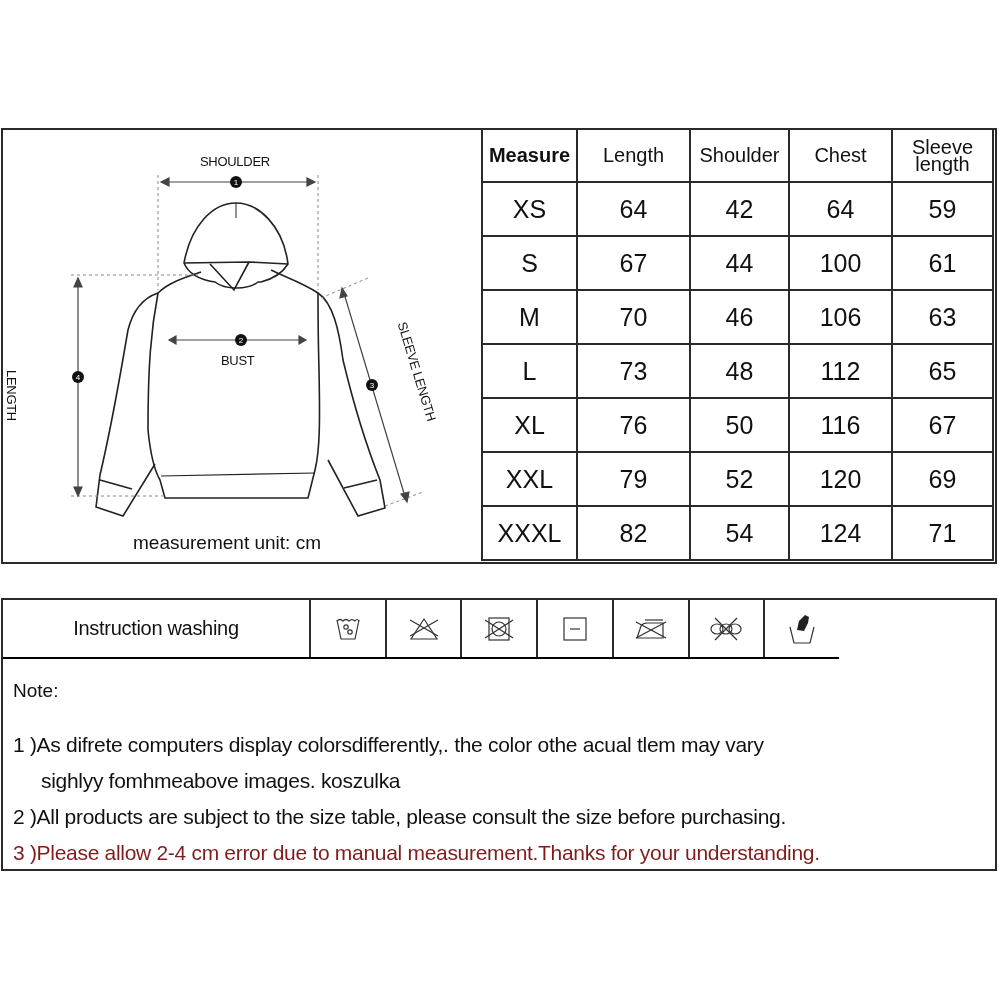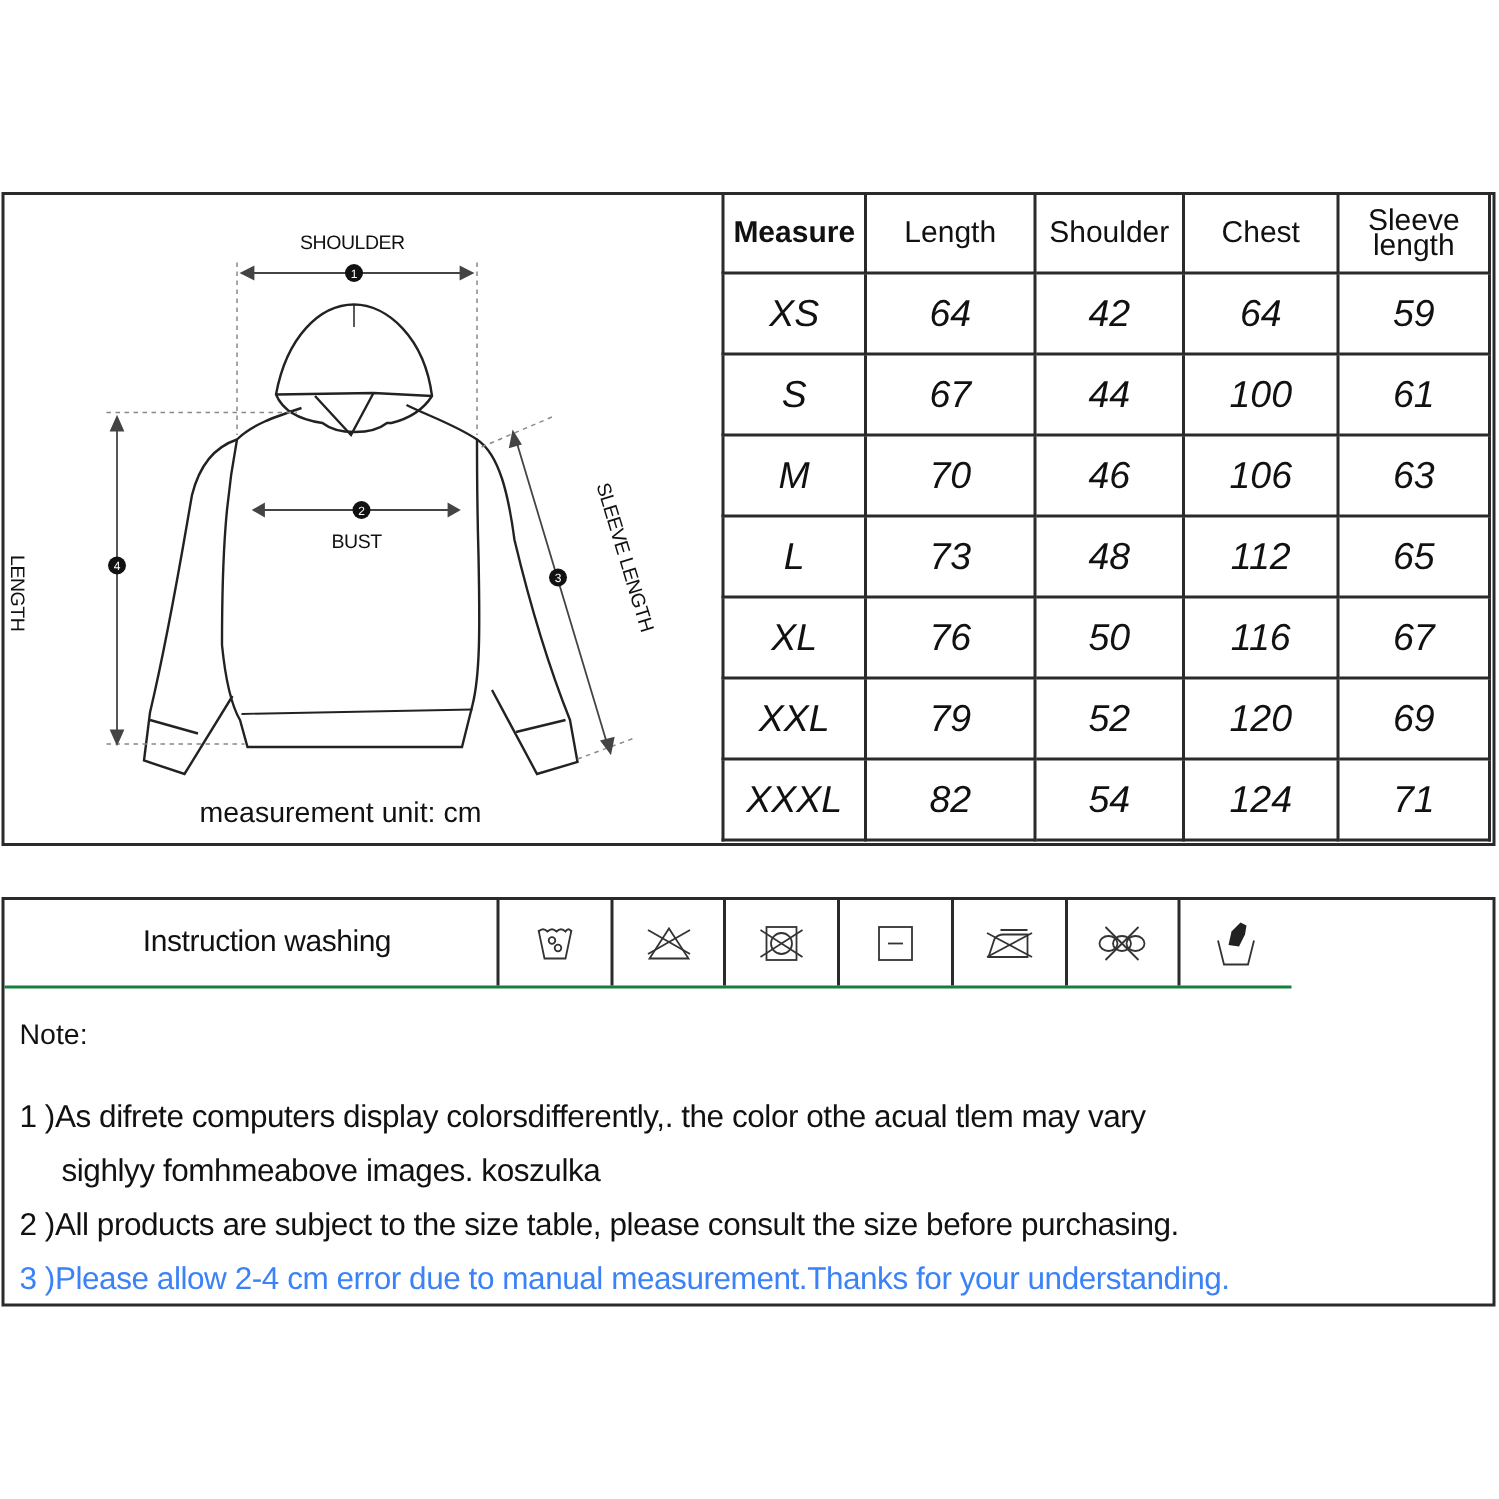--- a/index.html
+++ b/index.html
@@ -7,34 +7,34 @@
 
   .top-box { position: absolute; left: 1px; top: 128px; width: 996px; height: 436px; border: 2px solid #2a2a2a; box-sizing: border-box; }
   .diagram { position: absolute; left: 0; top: 0; width: 478px; height: 432px; }
   .diagram svg { position: absolute; left: 0; top: 0; }
   .diag-label { position: absolute; font-size: 13px; color: #111; letter-spacing: -0.3px; }
   .unit-label { position: absolute; left: 130px; top: 402px; font-size: 19px; color: #111; }
 
   table.size-table { position: absolute; left: 478px; top: -2px; border-collapse: collapse; }
   table.size-table td, table.size-table th { border: 2px solid #2a2a2a; text-align: center; font-weight: normal; padding: 0; }
   table.size-table th { height: 51px; font-size: 20px; }
-  table.size-table td { height: 52px; font-size: 25px; font-style: italic; }
+  table.size-table td { height: 52px; font-size: 25px; }
   .sleeve-head { font-size: 19px; line-height: 17px; }
 
   .wash-box { position: absolute; left: 1px; top: 598px; width: 996px; height: 273px; border: 2px solid #2a2a2a; box-sizing: border-box; }
-  .wash-row { position: absolute; left: 0; top: 0; width: 836px; height: 57px; display: flex; border-bottom: 2px solid #15803d; padding-left: 22px; }
+  .wash-row { position: absolute; left: 0; top: 0; width: 836px; height: 57px; display: flex; border-bottom: 2px solid #000000; }
   .wash-title { width: 306px; border-right: 2px solid #2a2a2a; display: flex; align-items: center; justify-content: center; font-size: 20px; letter-spacing: -0.3px; }
   .wash-cell { flex: 1; border-right: 2px solid #2a2a2a; display: flex; align-items: center; justify-content: center; }
   .wash-cell:last-child { border-right: none; }
 
   .notes { position: absolute; left: 10px; top: 80px; width: 970px; }
   .note-title { font-size: 19px; margin-bottom: 25px; }
   .note-line { font-size: 21px; line-height: 36px; letter-spacing: -0.3px; white-space: nowrap; }
   .note-indent { padding-left: 28px; }
-  .note-red { color: #3b82f6; }
+  .note-red { color: #7f1d1d; }
   .note-extra { font-size: 21px; }
 </style>
 </head>
 <body>
 
 <div class="top-box">
   <div class="diagram">
     <svg width="478" height="432" viewBox="0 0 478 432">
       <g fill="none" stroke="#222" stroke-width="1.6">
 

